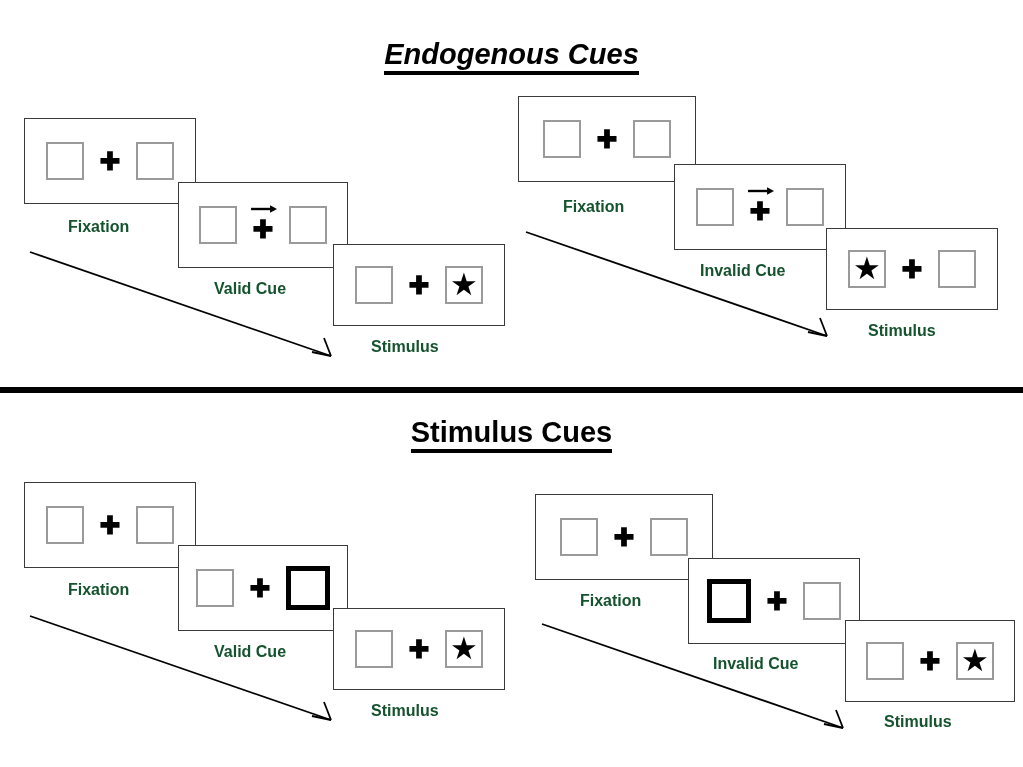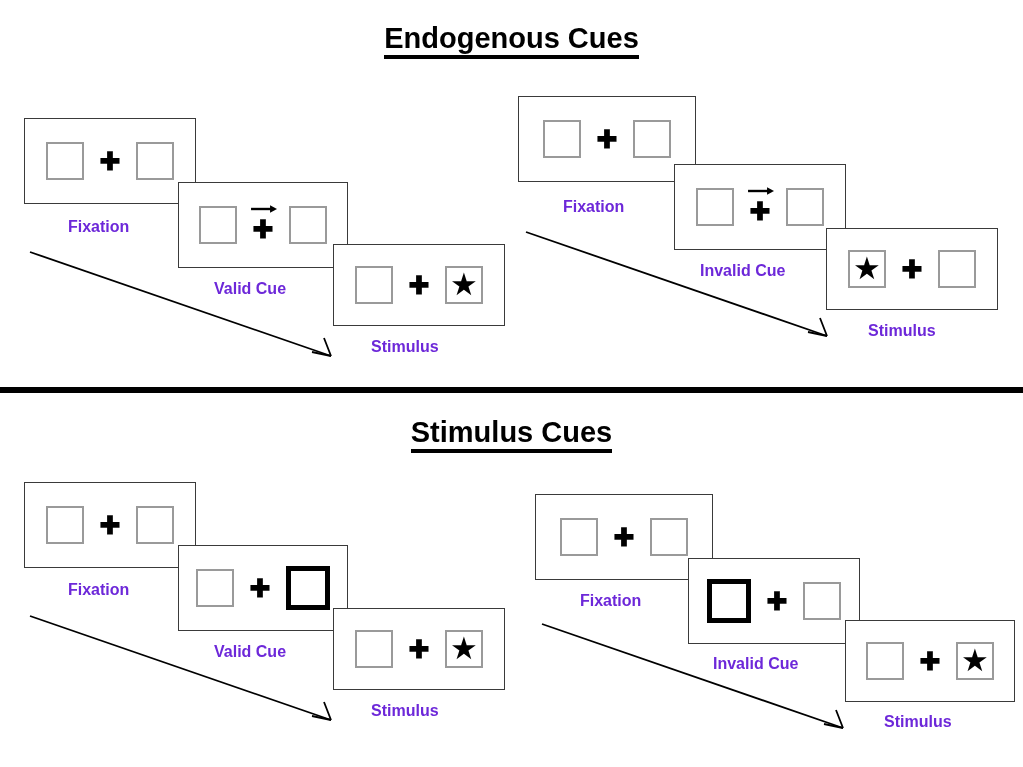--- a/index.html
+++ b/index.html
@@ -104,34 +104,34 @@
     transform: translateX(-46%);
     width: 26px;
     height: 12px;
   }
 
   
   .caption {
     position: absolute;
     font-size: 16px;
     font-weight: bold;
-    color: #6d28d9;
+    color: #14532d;
     white-space: nowrap;
   }
 
   
   .time-arrow {
     position: absolute;
     overflow: visible;
   }
 </style>
 </head>
 <body>
 
-<div class="section-title" style="top:22px;">
+<div class="section-title" style="top:38px;font-style:italic;">
   <span>Endogenous Cues</span>
 </div>
 
 <div class="panel" style="left:24px; top:118px; width:172px; height:86px;">
   <div class="panel-inner">
     <div class="box"></div>
     <div class="fix-wrap">
       <span class="plus">✚</span>
     </div>
     <div class="box"></div>

